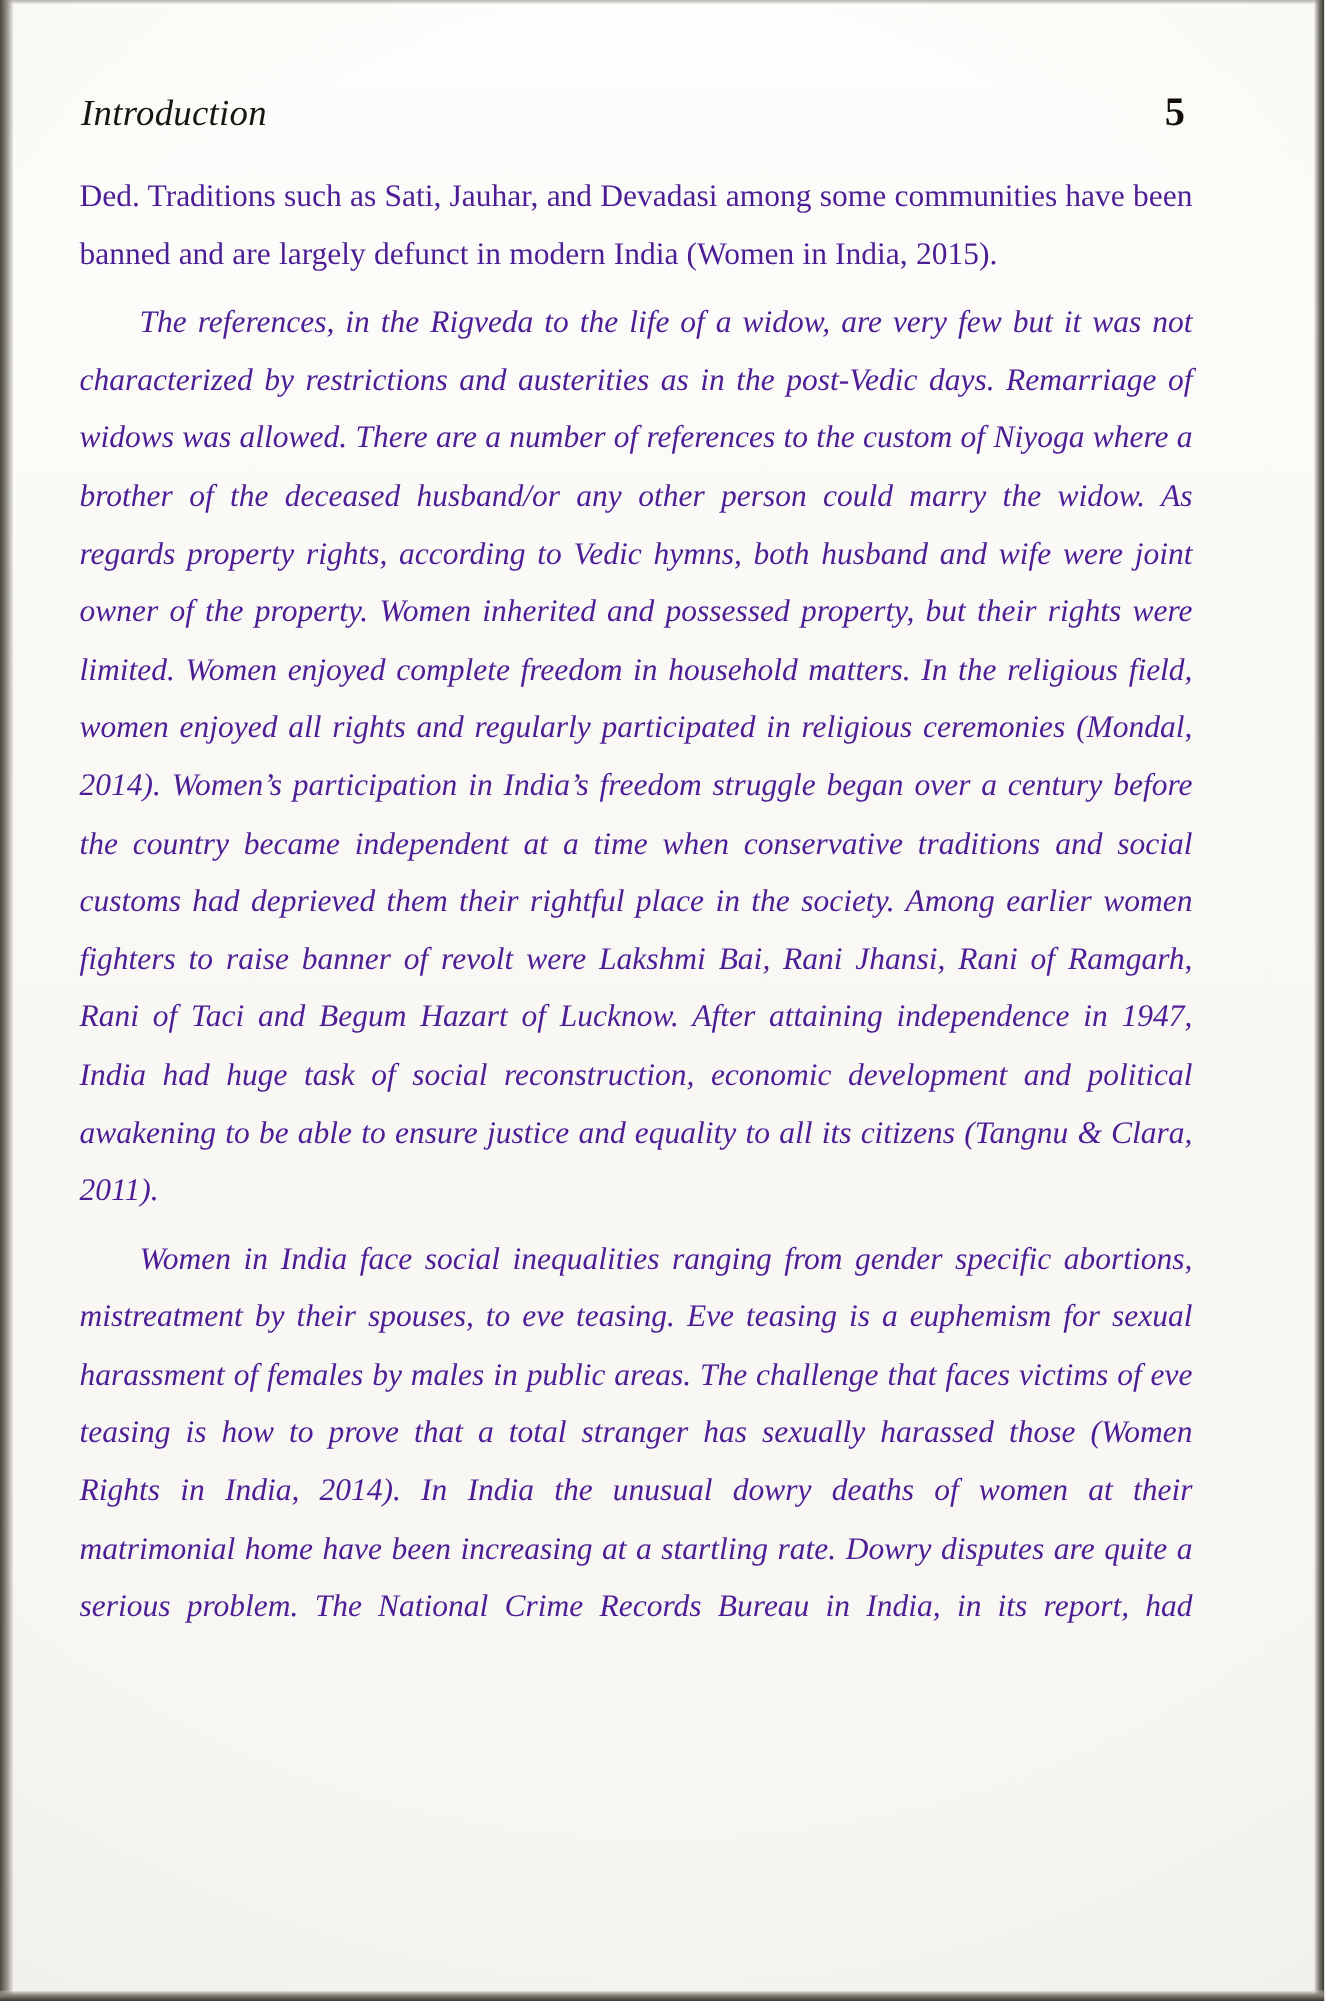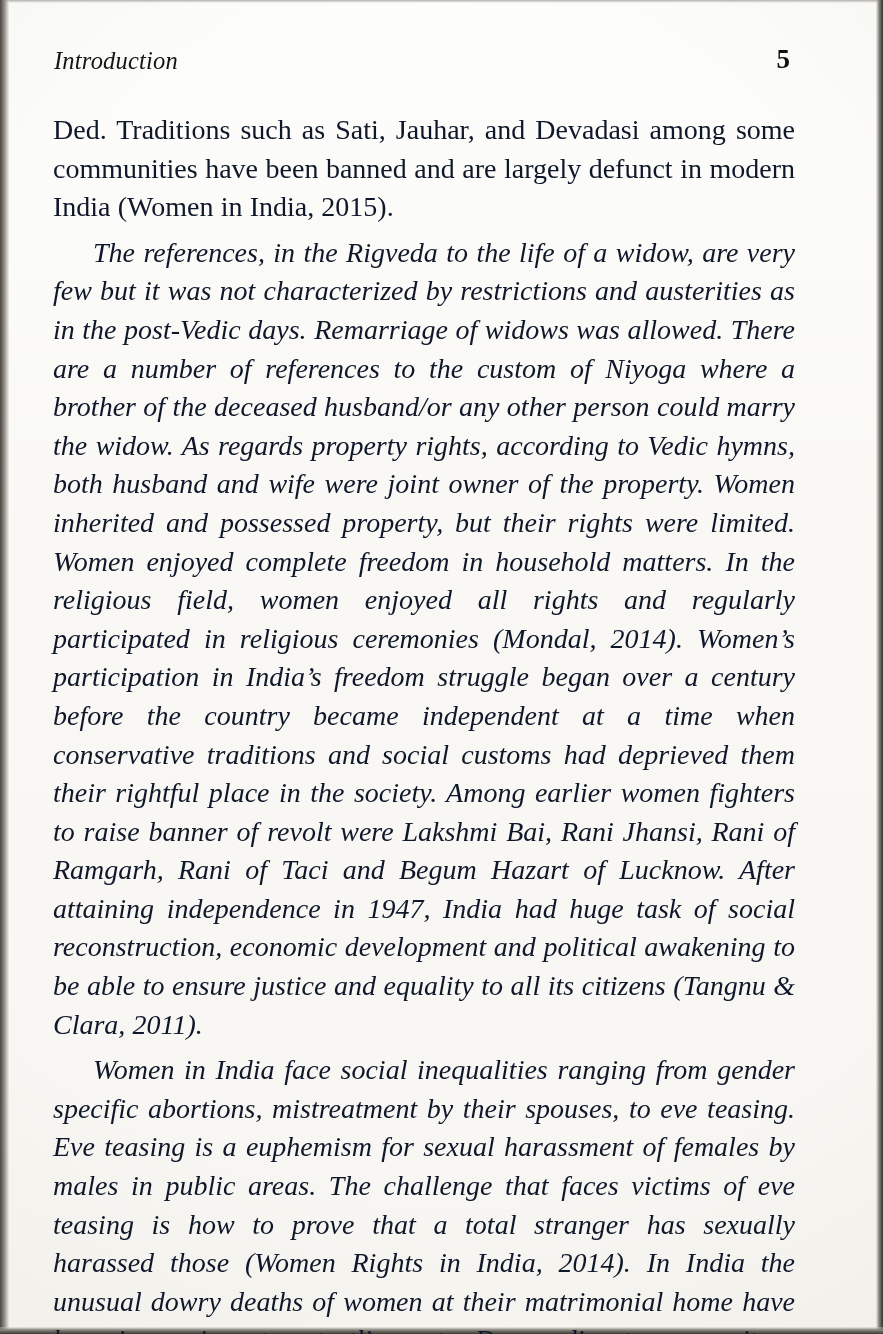--- a/index.html
+++ b/index.html
@@ -56,21 +56,21 @@
     position: absolute;
     left: 53px;
     top: 0;
     width: 742px;
     height: 100%;
   }
 
   
   .running-head {
     position: absolute;
-    top: 47px;
+    top: 62px;
     left: 0;
     width: 100%;
     height: 34px;
     text-decoration: underline;
   }
   .running-head .head-title {
     position: absolute;
     left: 1px;
     top: 0;
     font-style: italic;
@@ -92,23 +92,23 @@
     position: absolute;
     top: 111px;
     left: 0;
     width: 742px;
   }
 
   .para {
     margin: 0 0 0 0;
     text-align: justify;
     text-justify: inter-word;
-    font-size: 28px;
+    font-size: 21px;
     line-height: 38.6px;
-    color: #0f172a;
+    color: #4c1d95;
     word-spacing: 0.2px;
   }
   .para + .para {
     margin-top: 7px;
   }
   .para.indented {
     text-indent: 40px;
     font-style: italic;
   }
   

